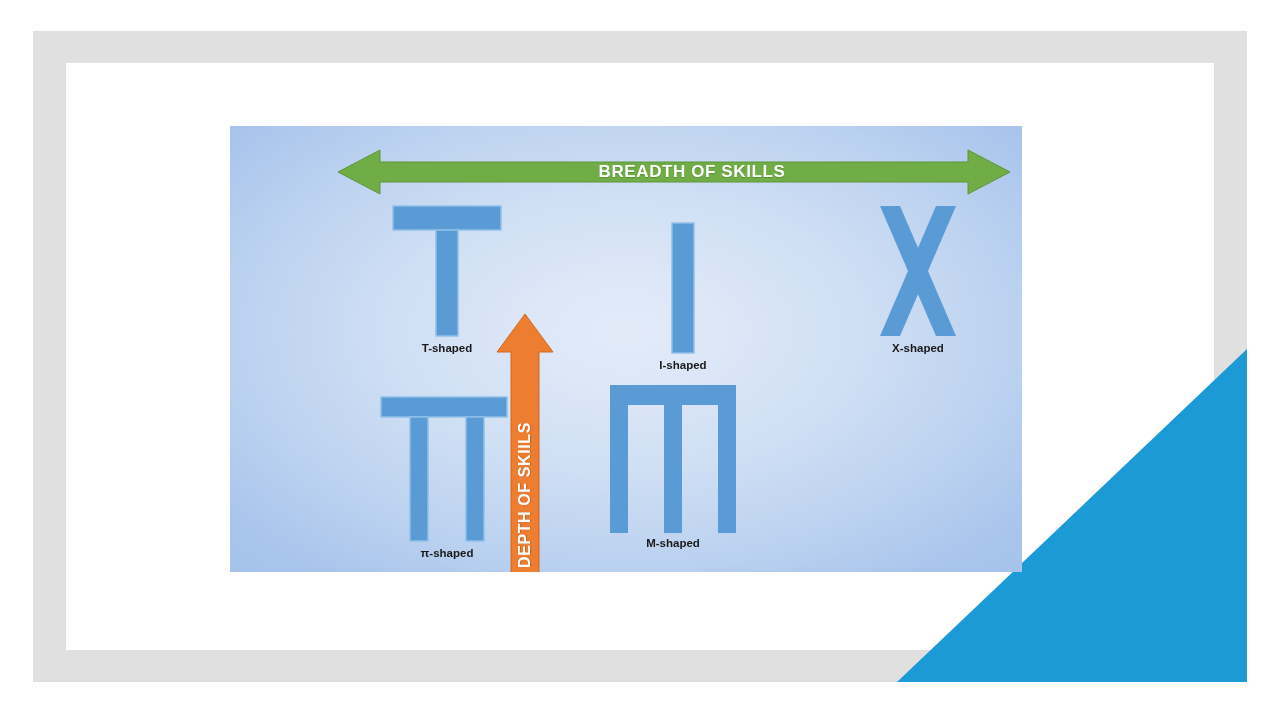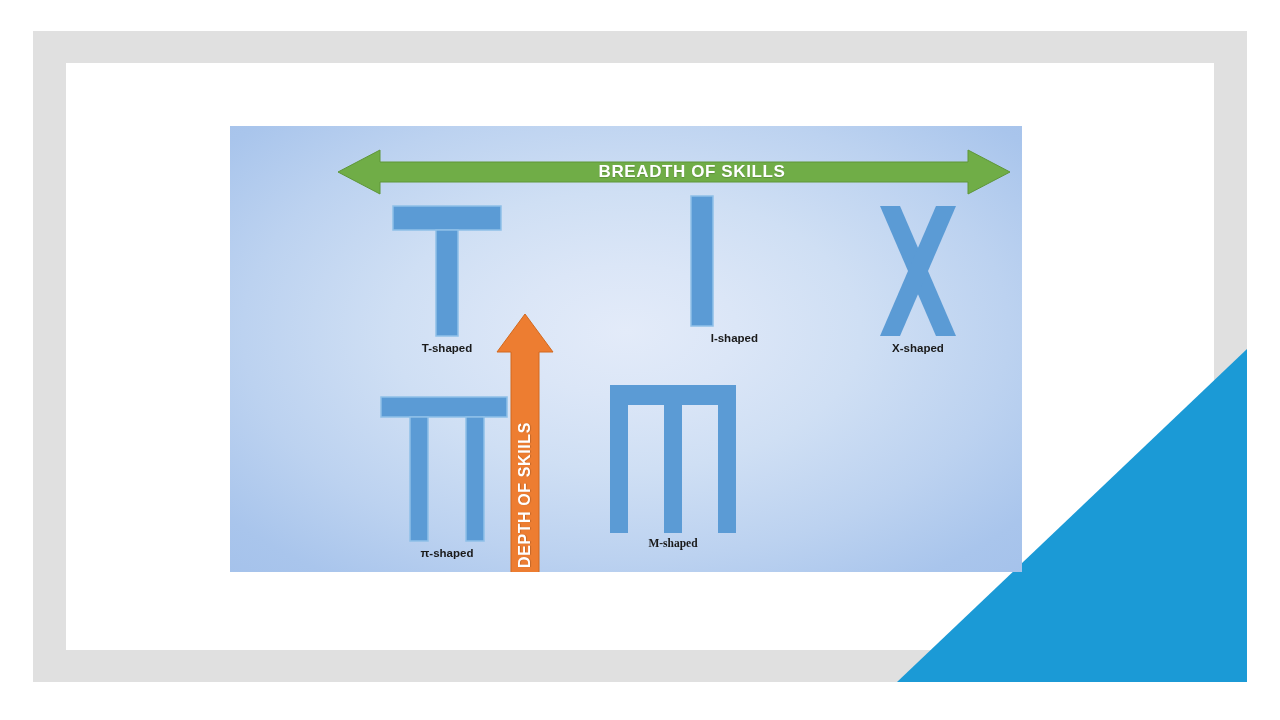--- a/index.html
+++ b/index.html
@@ -166,21 +166,21 @@
         <svg width="112" height="134" viewBox="0 0 112 134" aria-hidden="true">
           <g fill="#5b9bd5" stroke="#8fc0e8" stroke-width="1.5">
             <rect x="2" y="2" width="108" height="24"></rect>
             <rect x="45" y="26" width="22" height="106"></rect>
           </g>
         </svg>
       </div>
       <div class="shape-label">T-shaped</div>
     </div>
 
-    <div class="shape-cell" style="left:378px; top:68px; width:150px;align-items:flex-end;">
+    <div class="shape-cell" style="left:378px; top:95px; width:150px;">
       <div class="glyph">
         <svg width="112" height="134" viewBox="0 0 112 134" aria-hidden="true">
           <rect x="45" y="2" width="22" height="130" fill="#5b9bd5" stroke="#8fc0e8" stroke-width="1.5"></rect>
         </svg>
       </div>
       <div class="shape-label">I-shaped</div>
     </div>
 
     <div class="shape-cell" style="left:613px; top:78px; width:150px;">
       <div class="glyph">
@@ -200,21 +200,21 @@
           <g fill="#5b9bd5" stroke="#8fc0e8" stroke-width="1.5">
             <rect x="2" y="2" width="126" height="20"></rect>
             <rect x="31" y="22" width="18" height="124"></rect>
             <rect x="87" y="22" width="18" height="124"></rect>
           </g>
         </svg>
       </div>
       <div class="shape-label">π-shaped</div>
     </div>
 
-    <div class="shape-cell" style="left:368px; top:259px; width:150px;font-family:Liberation Serif, serif;">
+    <div class="shape-cell" style="left:368px; top:259px; width:150px;">
       <div class="glyph">
         <svg width="126" height="148" viewBox="0 0 126 148" aria-hidden="true">
           <g fill="#5b9bd5">
             <rect x="0" y="0" width="126" height="20"></rect>
             <rect x="0" y="20" width="18" height="128"></rect>
             <rect x="54" y="20" width="18" height="128"></rect>
             <rect x="108" y="20" width="18" height="128"></rect>
           </g>
         </svg>
       </div>

